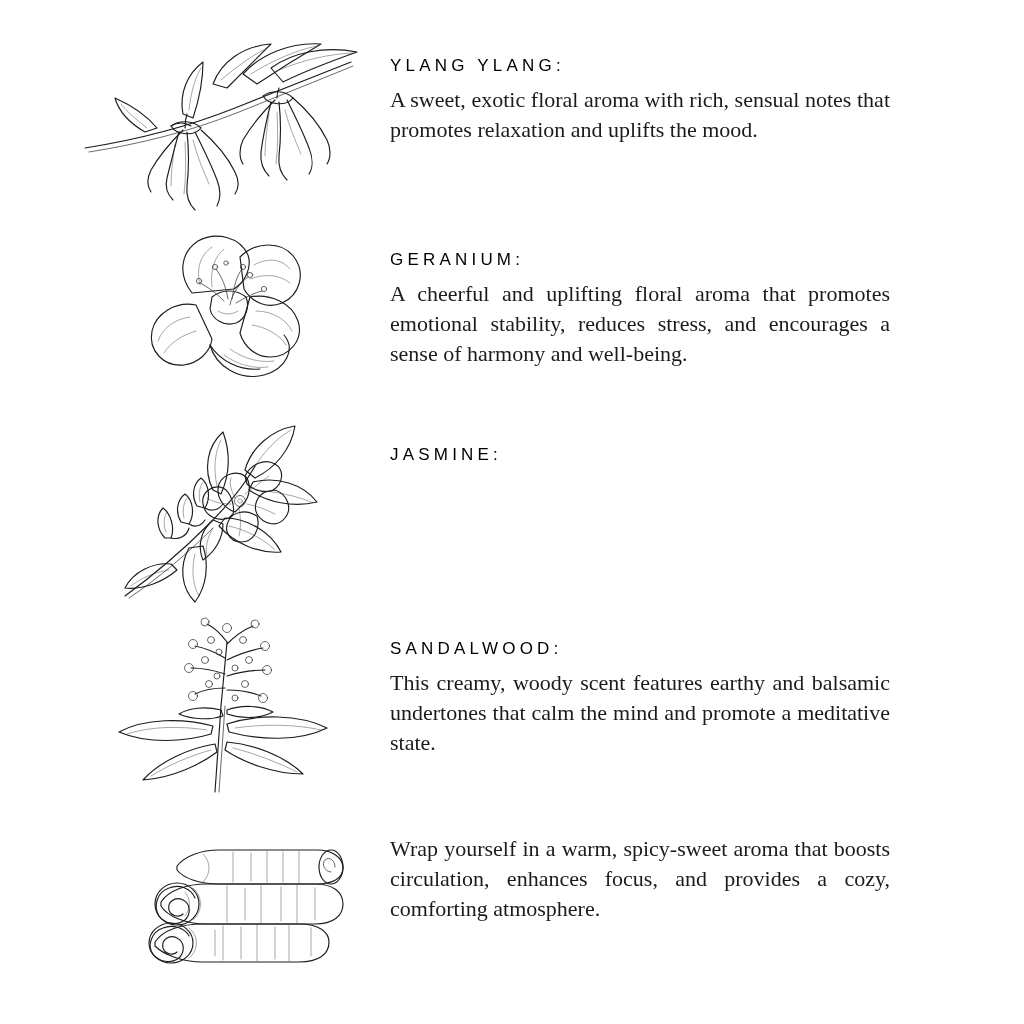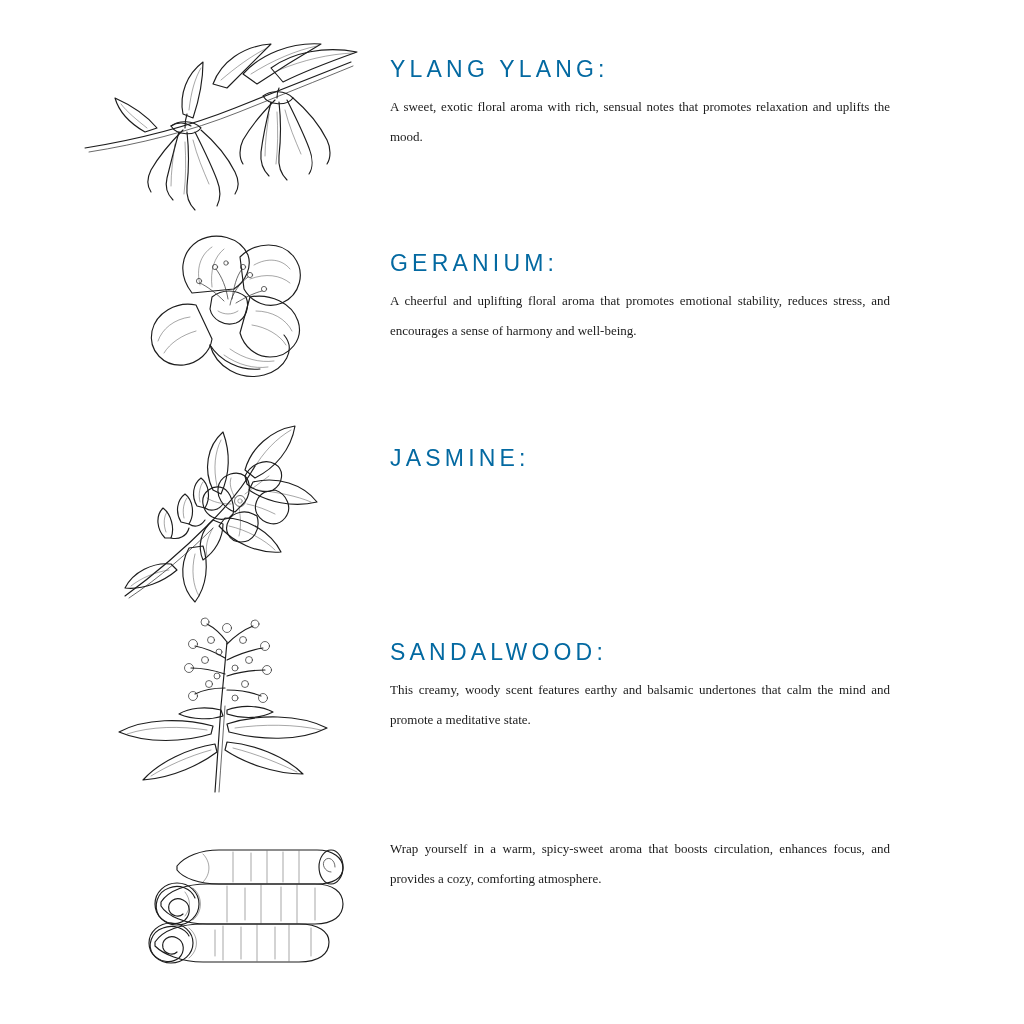--- a/index.html
+++ b/index.html
@@ -47,31 +47,31 @@
   }
 
   .copy {
     flex: 1 1 auto;
     padding-top: 28px;
     padding-right: 10px;
   }
 
   .entry-title {
     font-family: "Liberation Sans", sans-serif;
-    font-size: 23px;
+    font-size: 17px;
     letter-spacing: 4.2px;
     font-weight: 400;
-    color: #0369a1;
+    color: #000000;
     margin: 0 0 9px 0;
     white-space: nowrap;
   }
 
   .entry-desc {
     font-family: "Liberation Serif", serif;
-    font-size: 13px;
+    font-size: 22px;
     line-height: 30px;
     text-align: justify;
     text-justify: inter-word;
     color: #1b1b1b;
     margin: 0;
     max-width: 500px;
   }
 
   
   .ink {

